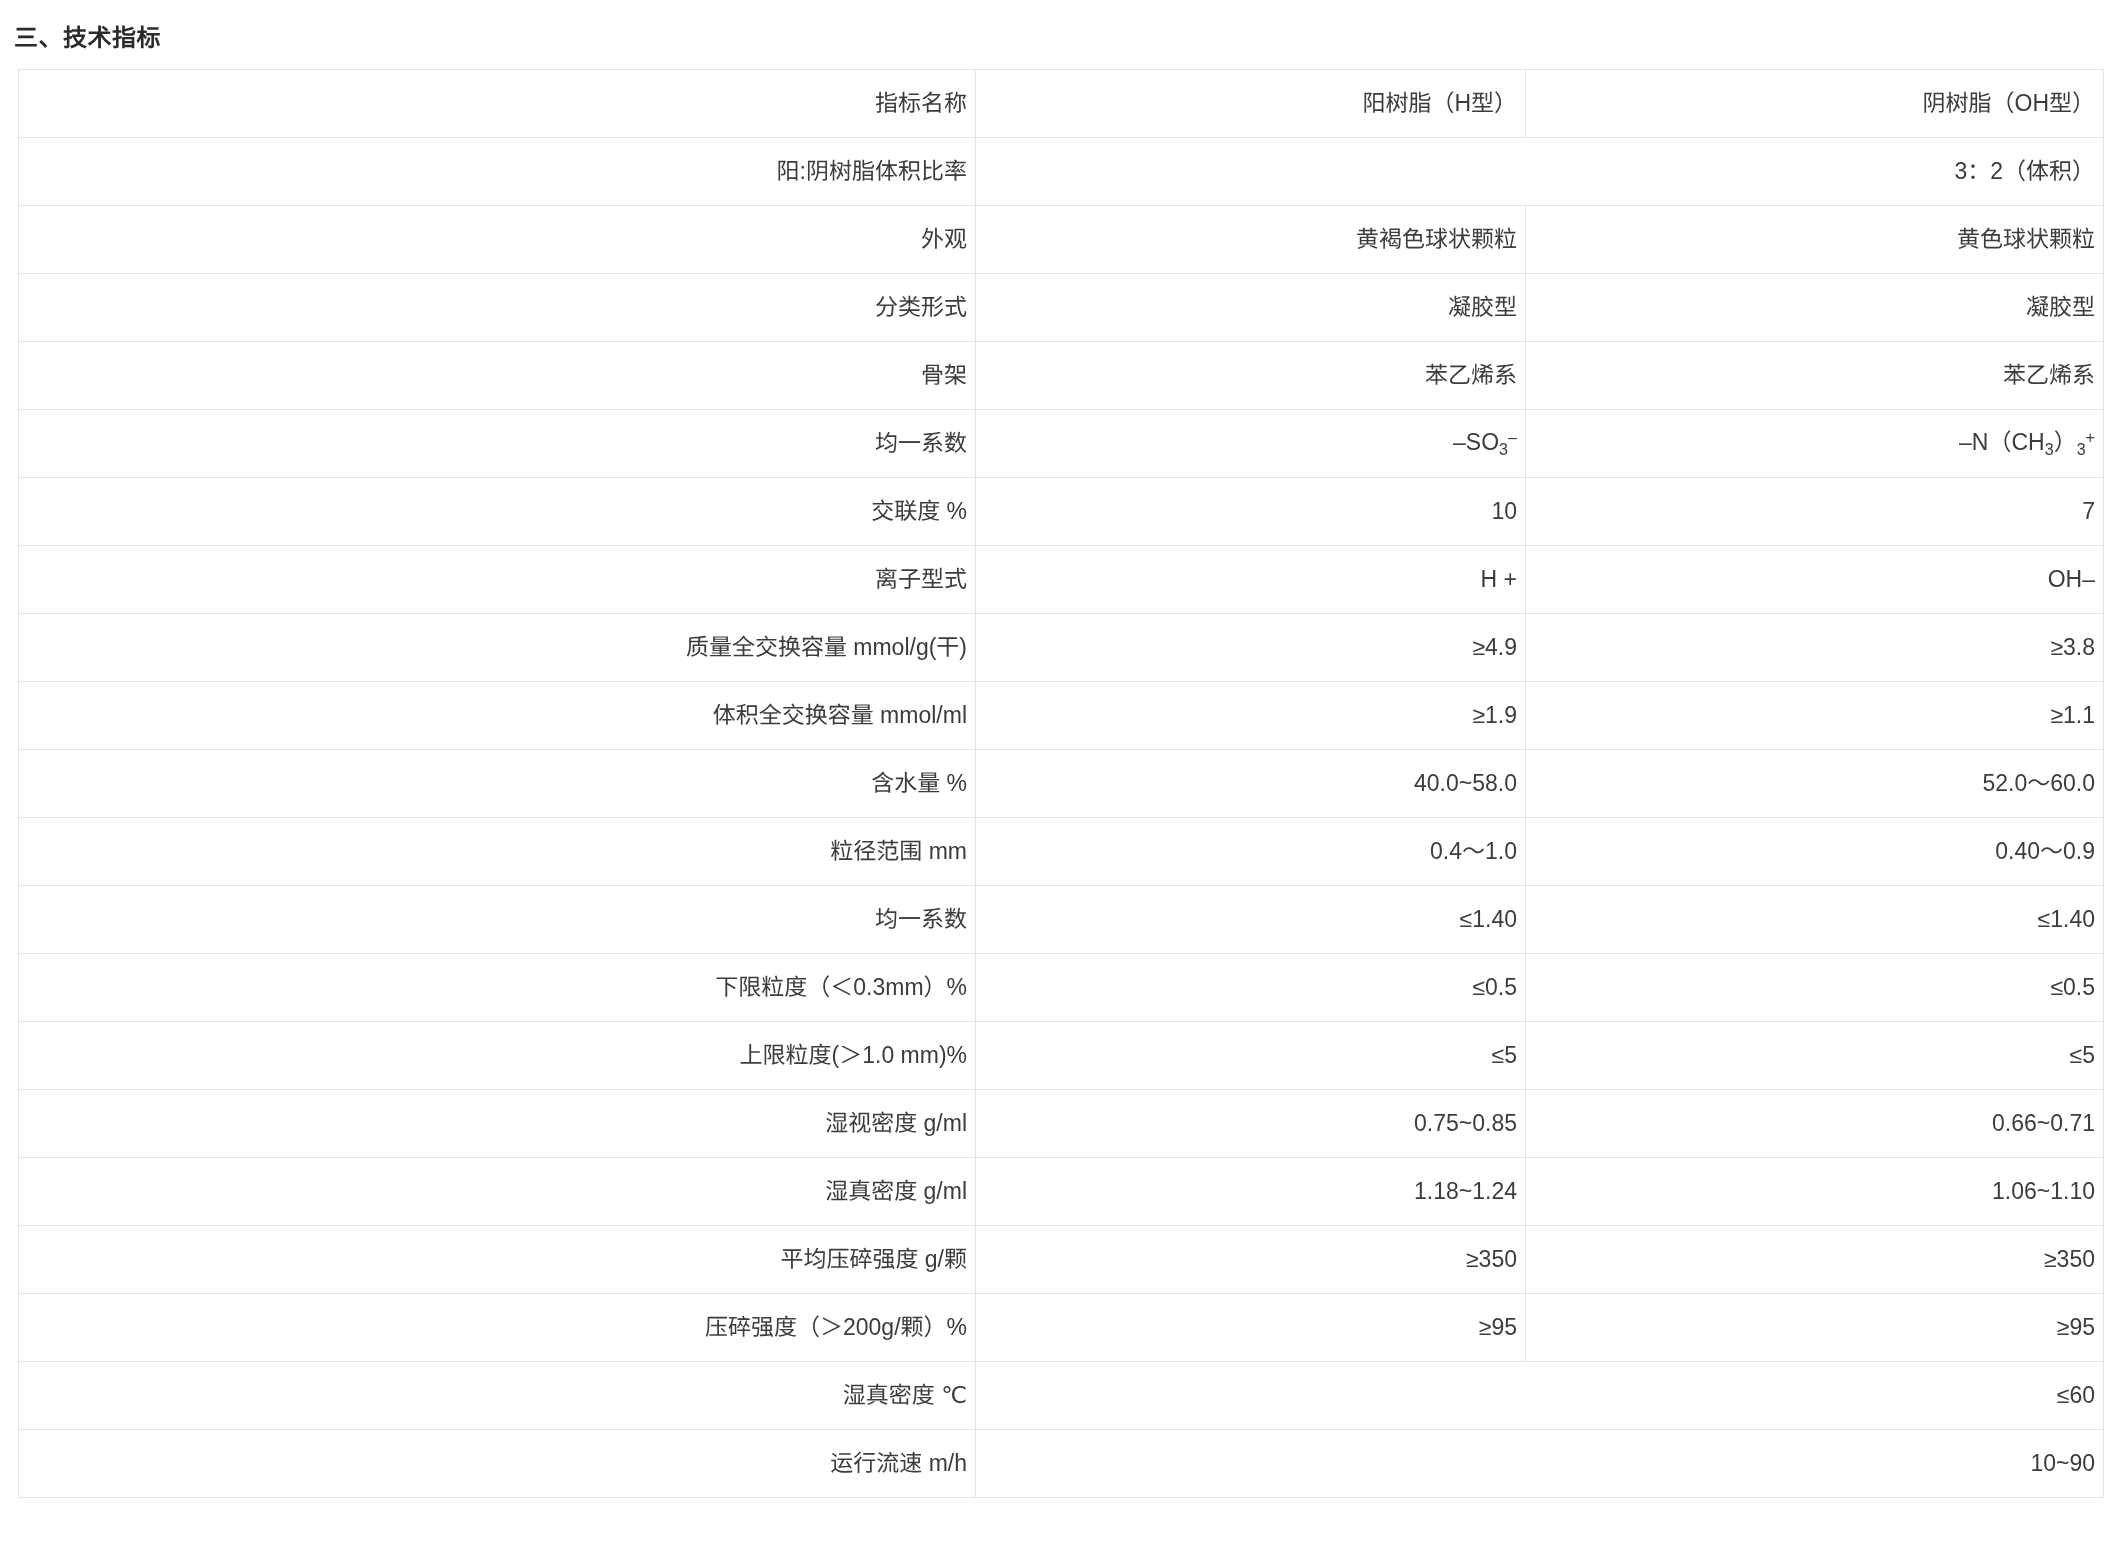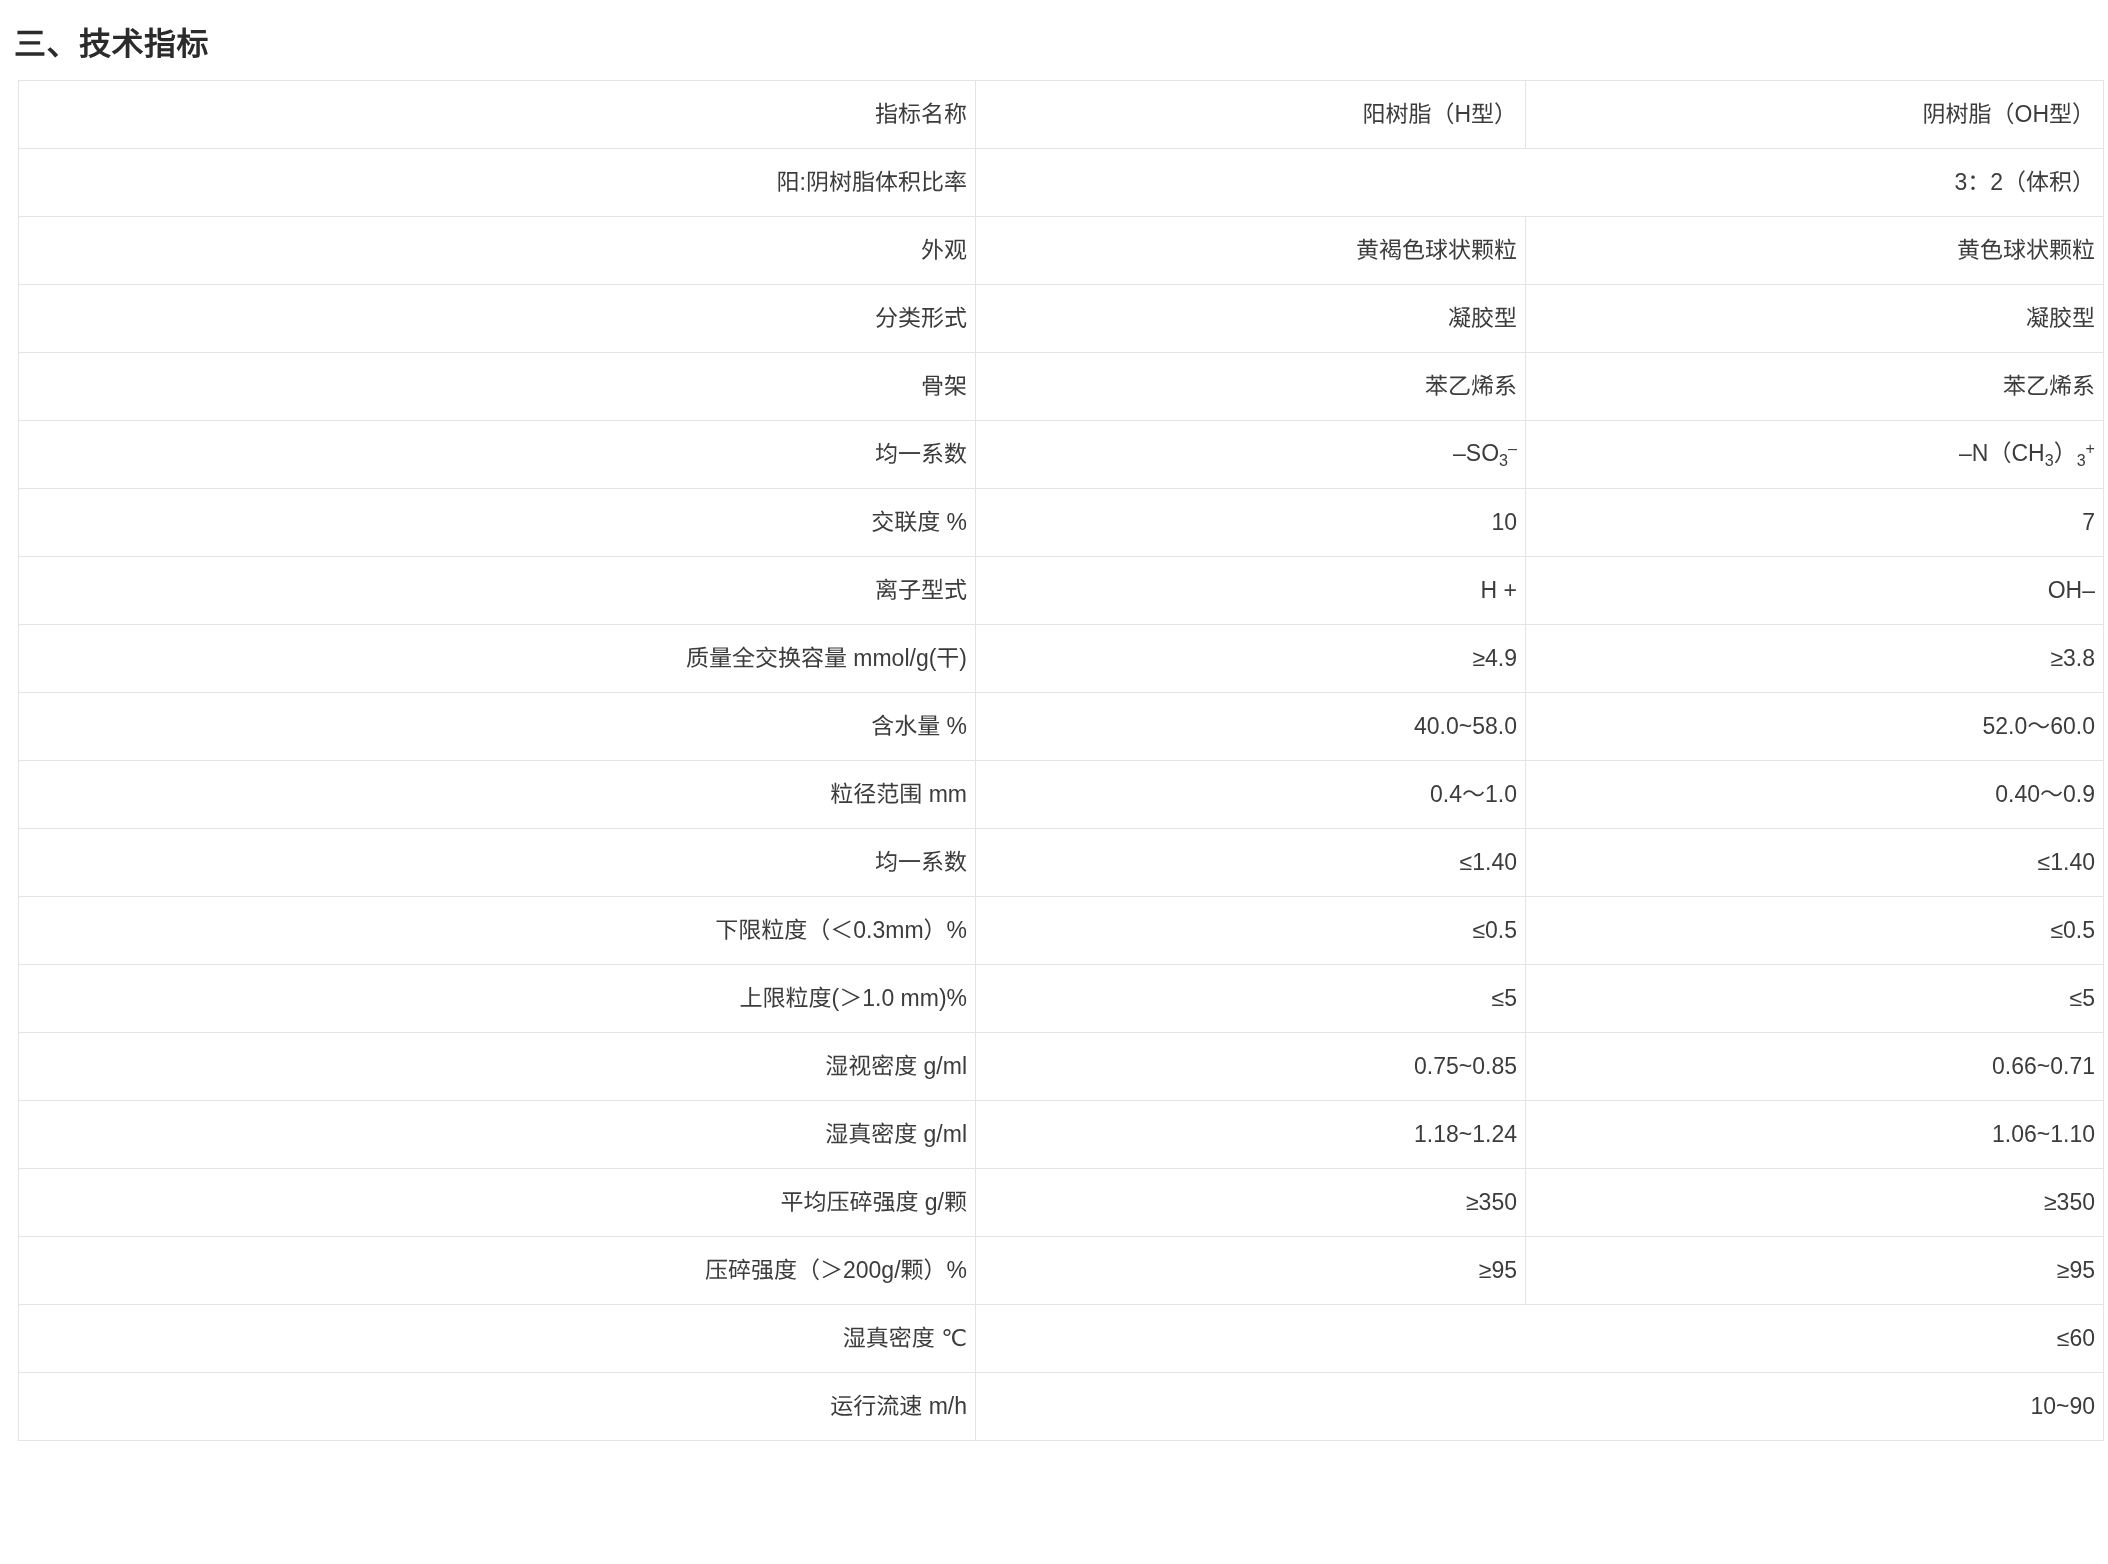--- a/index.html
+++ b/index.html
@@ -13,21 +13,21 @@
     font-family: "Liberation Sans", "DejaVu Sans", sans-serif;
     color: #333333;
     -webkit-font-smoothing: antialiased;
   }
   .page {
     width: 2108px;
     box-sizing: border-box;
     padding: 0 0 0 0;
   }
   .section-heading {
-    font-size: 32px;
+    font-size: 24px;
     font-weight: bold;
     color: #2b2b2b;
     padding: 18px 0 16px 14px;
     letter-spacing: 0.5px;
   }
   table.spec-table {
     border-collapse: collapse;
     width: 2085px;
     margin-left: 18px;
     table-layout: fixed;
@@ -113,20 +113,25 @@
           <td>离子型式</td>
           <td>H +</td>
           <td>OH–</td>
         </tr>
         <tr>
           <td>质量全交换容量 mmol/g(干)</td>
           <td>≥4.9</td>
           <td>≥3.8</td>
         </tr>
         <tr>
+          <td>体积全交换容量 mmol/ml</td>
+          <td>≥1.9</td>
+          <td>≥1.1</td>
+        </tr>
+        <tr>
           <td>含水量         %</td>
           <td>40.0~58.0</td>
           <td>52.0～60.0</td>
         </tr>
         <tr>
           <td>粒径范围        mm</td>
           <td>0.4～1.0</td>
           <td>0.40～0.9</td>
         </tr>
         <tr>

